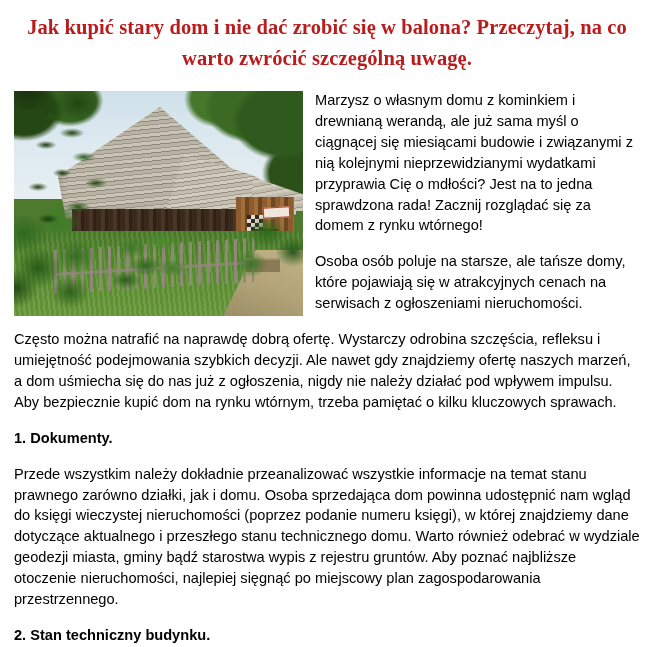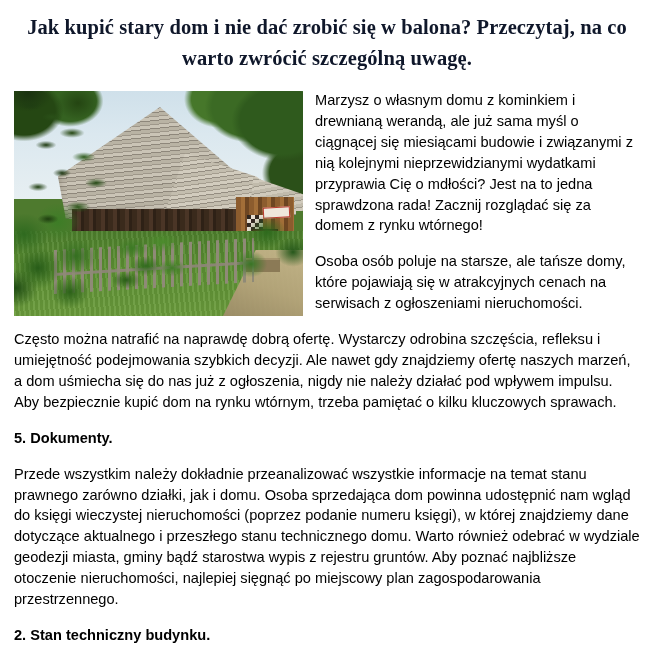--- a/index.html
+++ b/index.html
@@ -20,21 +20,21 @@
     width: 654px;
     height: 647px;
     background: #ffffff;
     box-sizing: border-box;
   }
 
   
   .article-title {
     font-family: "Liberation Serif", serif;
     font-weight: bold;
-    color: #0f172a;
+    color: #b91c1c;
     font-size: 20.5px;
     line-height: 31px;
     text-align: center;
     padding: 12px 18px 0 18px;
     letter-spacing: 0.1px;
     margin: 0;
   }
 
   
   .content {
@@ -369,20 +369,20 @@
         <div class="branch"></div>
       </div>
     </figure>
 
     <p>Marzysz o własnym domu z kominkiem i drewnianą werandą, ale już sama myśl o ciągnącej się miesiącami budowie i związanymi z nią kolejnymi nieprzewidzianymi wydatkami przyprawia Cię o mdłości? Jest na to jedna sprawdzona rada! Zacznij rozglądać się za domem z rynku wtórnego!</p>
 
     <p>Osoba osób poluje na starsze, ale tańsze domy, które pojawiają się w atrakcyjnych cenach na serwisach z ogłoszeniami nieruchomości.</p>
 
     <p>Często można natrafić na naprawdę dobrą ofertę. Wystarczy odrobina szczęścia, refleksu i umiejętność podejmowania szybkich decyzji. Ale nawet gdy znajdziemy ofertę naszych marzeń, a dom uśmiecha się do nas już z ogłoszenia, nigdy nie należy działać pod wpływem impulsu. Aby bezpiecznie kupić dom na rynku wtórnym, trzeba pamiętać o kilku kluczowych sprawach.</p>
 
-    <p class="section-heading">5. Dokumenty.</p>
+    <p class="section-heading">1. Dokumenty.</p>
 
     <p>Przede wszystkim należy dokładnie przeanalizować wszystkie informacje na temat stanu prawnego zarówno działki, jak i domu. Osoba sprzedająca dom powinna udostępnić nam wgląd do księgi wieczystej nieruchomości (poprzez podanie numeru księgi), w której znajdziemy dane dotyczące aktualnego i przeszłego stanu technicznego domu. Warto również odebrać w wydziale geodezji miasta, gminy bądź starostwa wypis z rejestru gruntów. Aby poznać najbliższe otoczenie nieruchomości, najlepiej sięgnąć po miejscowy plan zagospodarowania przestrzennego.</p>
 
     <p class="section-heading tight">2. Stan techniczny budynku.</p>
 
   </div>
 </div>
 
 </body></html>

